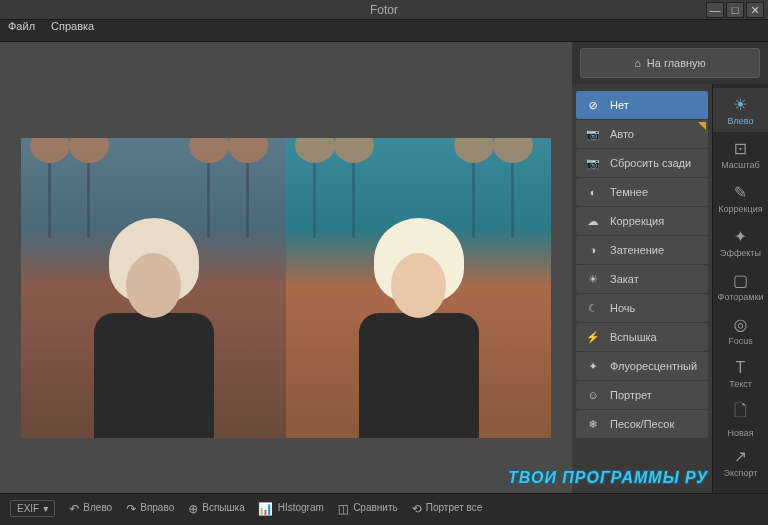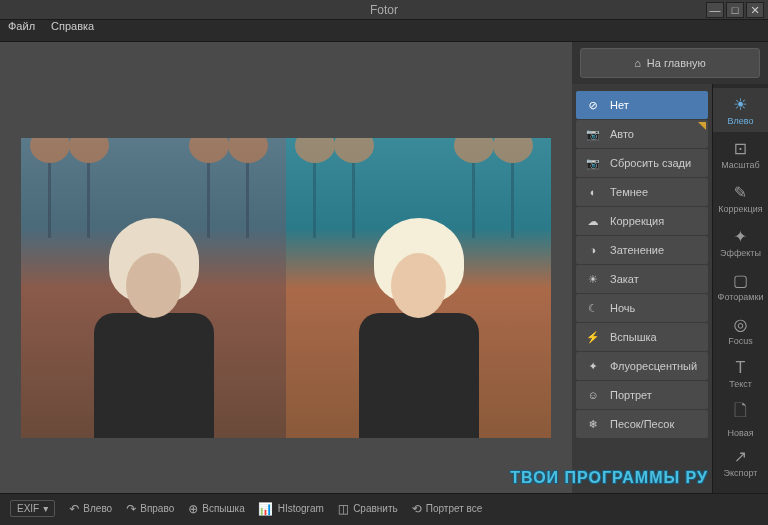--- a/index.html
+++ b/index.html
@@ -35,24 +35,24 @@
 .scene-icon{width:14px;height:14px;display:flex;align-items:center;justify-content:center;font-size:11px}
 .scene-item.auto-badge::after{content:'';position:absolute;right:2px;top:2px;width:0;height:0;border-left:8px solid transparent;border-top:8px solid #d4a030}
 .right-toolbar{width:56px;background:#2a2a2a;display:flex;flex-direction:column;padding-top:4px;border-left:1px solid #1a1a1a}
 .tool-item{height:44px;display:flex;flex-direction:column;align-items:center;justify-content:center;gap:2px;color:#999;font-size:9px;cursor:pointer}
 .tool-item.active{background:#3a3a3a;color:#6ab0e0}
 .tool-icon{font-size:16px}
 .home-btn{height:30px;margin:6px 8px;background:#4a4a4a;border:1px solid #5a5a5a;border-radius:3px;display:flex;align-items:center;justify-content:center;gap:6px;color:#ccc;font-size:11px;cursor:pointer}
 .right-section{width:196px;display:flex;flex-direction:column;background:#333}
 .panels-row{display:flex;flex:1;overflow:hidden}
 .bottombar{height:30px;background:#2a2a2a;display:flex;align-items:center;padding:0 10px;gap:14px;border-top:1px solid #1a1a1a}
-.bottom-btn{display:flex;align-items:center;gap:4px;color:#aaa;font-size:10px;cursor:pointer}
+.bottom-btn{display:flex;align-items:flex-start;gap:4px;color:#aaa;font-size:10px;cursor:pointer}
 .bottom-icon{font-size:12px}
 .exif-btn{border:1px solid #555;padding:2px 6px;border-radius:2px}
-.watermark{position:absolute;right:60px;bottom:38px;color:#4ac0e0;font-size:16px;font-weight:bold;text-shadow:1px 1px 0 #1a5a7a,-1px -1px 0 #1a5a7a,1px -1px 0 #1a5a7a,-1px 1px 0 #1a5a7a;letter-spacing:1px}
+.watermark{position:absolute;right:60px;bottom:38px;color:#4ac0e0;font-size:16px;font-weight:bold;text-shadow:1px 1px 0 #1a5a7a,-1px -1px 0 #1a5a7a,1px -1px 0 #1a5a7a,-1px 1px 0 #1a5a7a;font-style:italic;letter-spacing:1px}
 </style>
 </head>
 <body>
 
 <div class="titlebar">
   <span class="titlebar-title">Fotor</span>
   <div class="win-controls">
     <div class="win-btn">—</div>
     <div class="win-btn">□</div>
     <div class="win-btn">✕</div>

